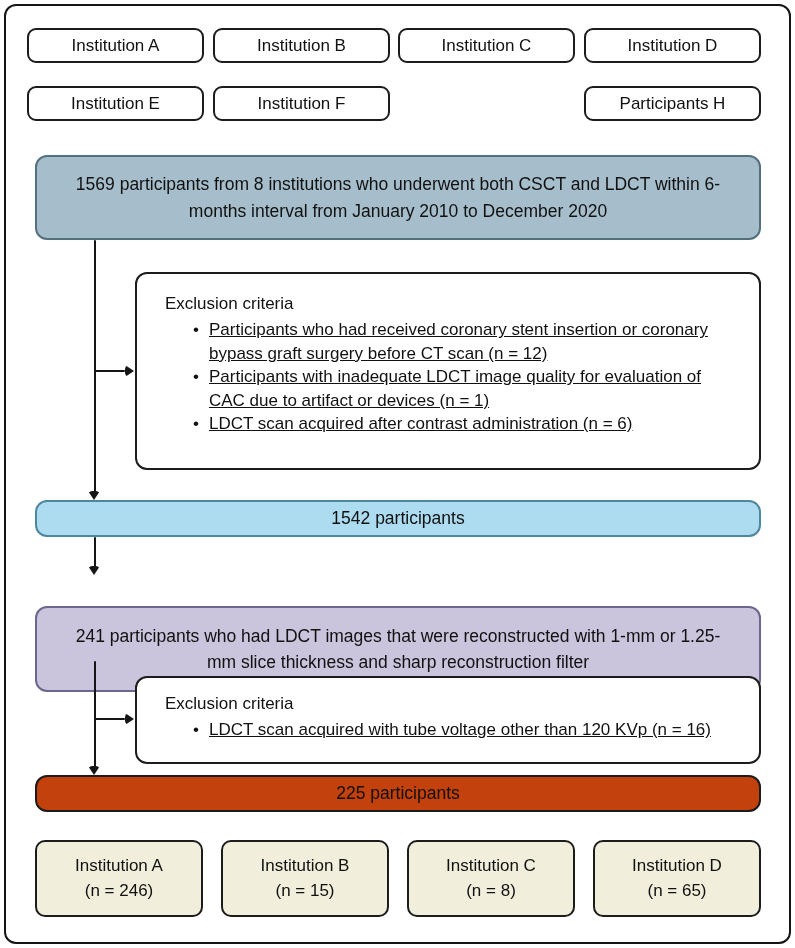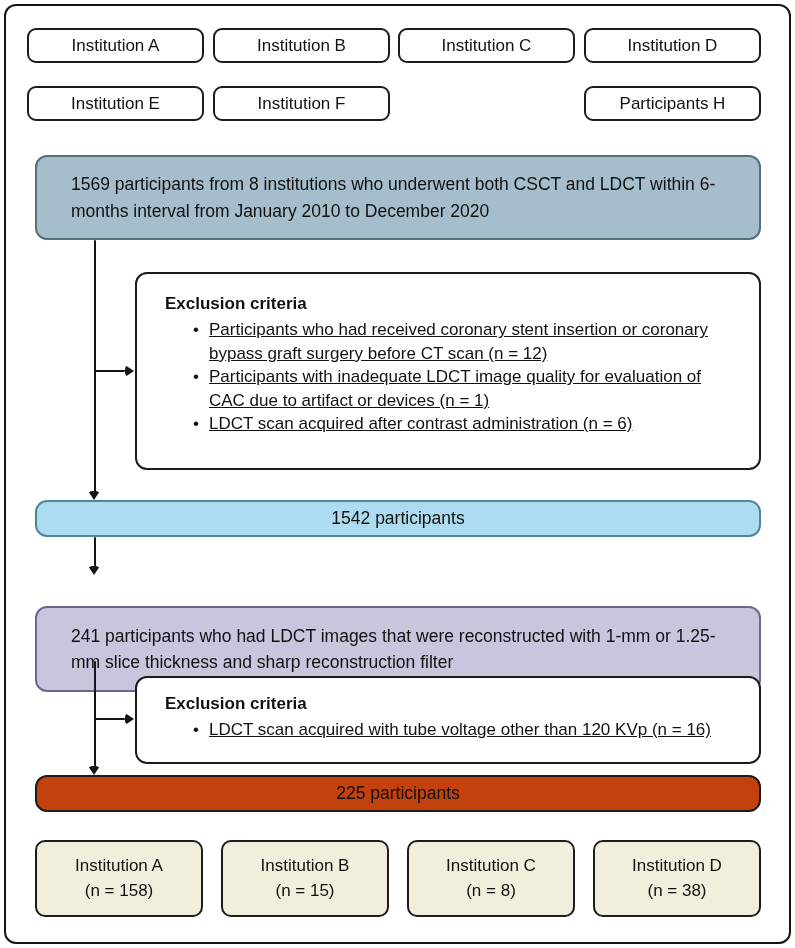--- a/index.html
+++ b/index.html
@@ -14,36 +14,36 @@
   .inst { position:absolute; width:177px; height:35px; background:#fff;
           border:2px solid #1c1c1c; border-radius:9px;
           display:flex; align-items:center; justify-content:center;
           font-size:17px; }
   .r1 { top:28px; } .r2 { top:86px; }
   .c1 { left:27px; } .c2 { left:213px; } .c3 { left:398px; } .c4 { left:584px; }
 
   
   .flowbox { position:absolute; left:35px; width:726px;
              display:flex; align-items:center; justify-content:center;
-             text-align:left; font-size:17.5px; line-height:1.5; padding:0 34px; }
+             text-align:center; font-size:17.5px; line-height:1.5; padding:0 34px; }
   .enrollment { top:155px; height:85px;
                 background:var(--enrollment-bg,#a6becb); border:2px solid #54707f; }
   .after1     { top:500px; height:37px;
                 background:var(--after-exclusion1-bg,#addcf0); border:2px solid #4e86a0; }
   .subset     { top:606px; height:86px;
                 background:var(--subset-bg,#cac4dc); border:2px solid #6c6691; }
   .final      { top:775px; height:37px; background:#c2410c; border:2px solid #1c1c1c; }
 
   
   .exclusion { position:absolute; left:135px; width:626px; background:#fff;
                border:2px solid #1c1c1c; font-size:17px; line-height:1.38;
                padding:18px 18px 0 28px; }
   .ex1 { top:272px; height:198px; }
   .ex2 { top:676px; height:88px; padding-top:14px; }
-  .ex-title { margin-bottom:3px;font-weight:bold; }
+  .ex-title { margin-bottom:3px; }
   .ex-item  { position:relative; margin-left:26px; padding-left:18px;text-decoration:underline; }
   .ex-item::before { content:"\2022"; position:absolute; left:2px; }
 
   
   .result { position:absolute; top:840px; width:168px; height:77px;
             background:var(--bottom-institution-bg,#f1efdb);
             border:2px solid #1c1c1c; border-radius:10px;
             display:flex; flex-direction:column; align-items:center; justify-content:center;
             font-size:17px; line-height:1.45; text-align:center; }
   .b1 { left:35px; } .b2 { left:221px; } .b3 { left:407px; } .b4 { left:593px; }
@@ -122,27 +122,27 @@
     <div class="ex-title">Exclusion criteria</div>
     <div class="ex-item">LDCT scan acquired with tube voltage other than 120 KVp (n = 16)</div>
   </div>
 
   <div class="flowbox final">
     <span>225 participants</span>
   </div>
 
   <div class="result b1">
     <span>Institution A</span>
-    <span>(n = 158)</span>
+    <span>(n = 246)</span>
   </div>
   <div class="result b2">
     <span>Institution B</span>
     <span>(n = 15)</span>
   </div>
   <div class="result b3">
     <span>Institution C</span>
     <span>(n = 8)</span>
   </div>
   <div class="result b4">
     <span>Institution D</span>
-    <span>(n = 38)</span>
+    <span>(n = 65)</span>
   </div>
 </div>
 
 </body></html>

